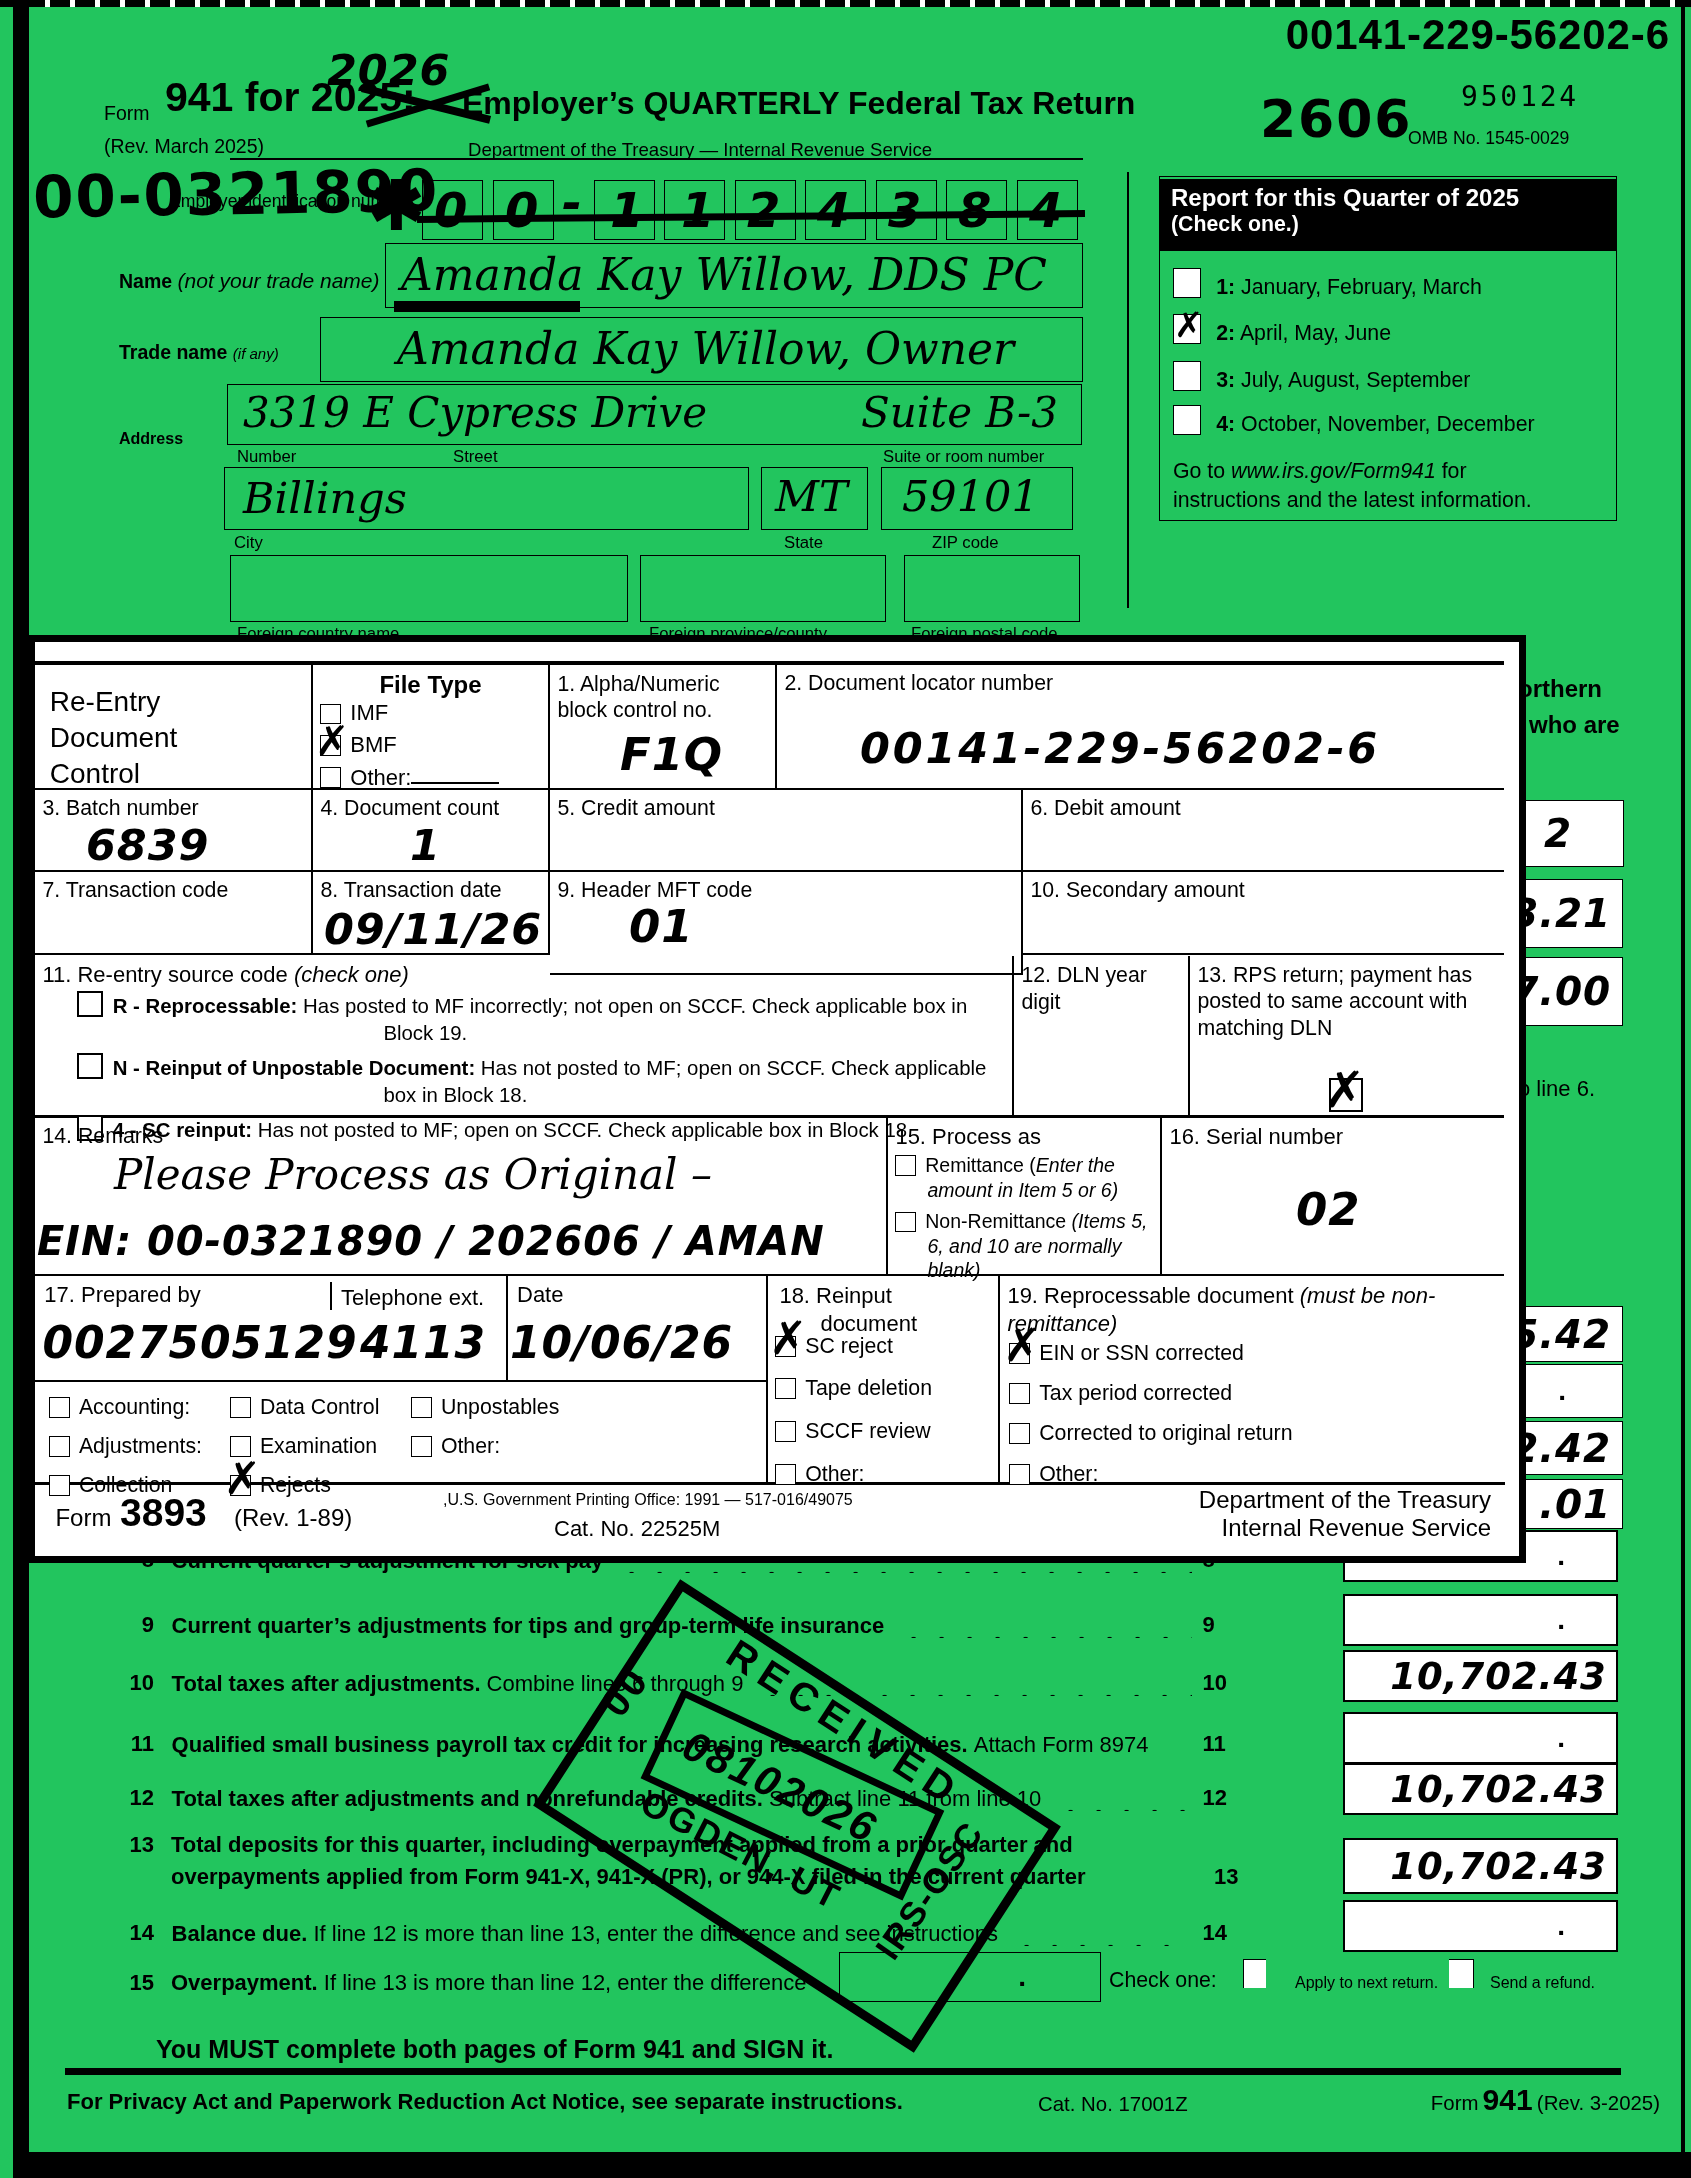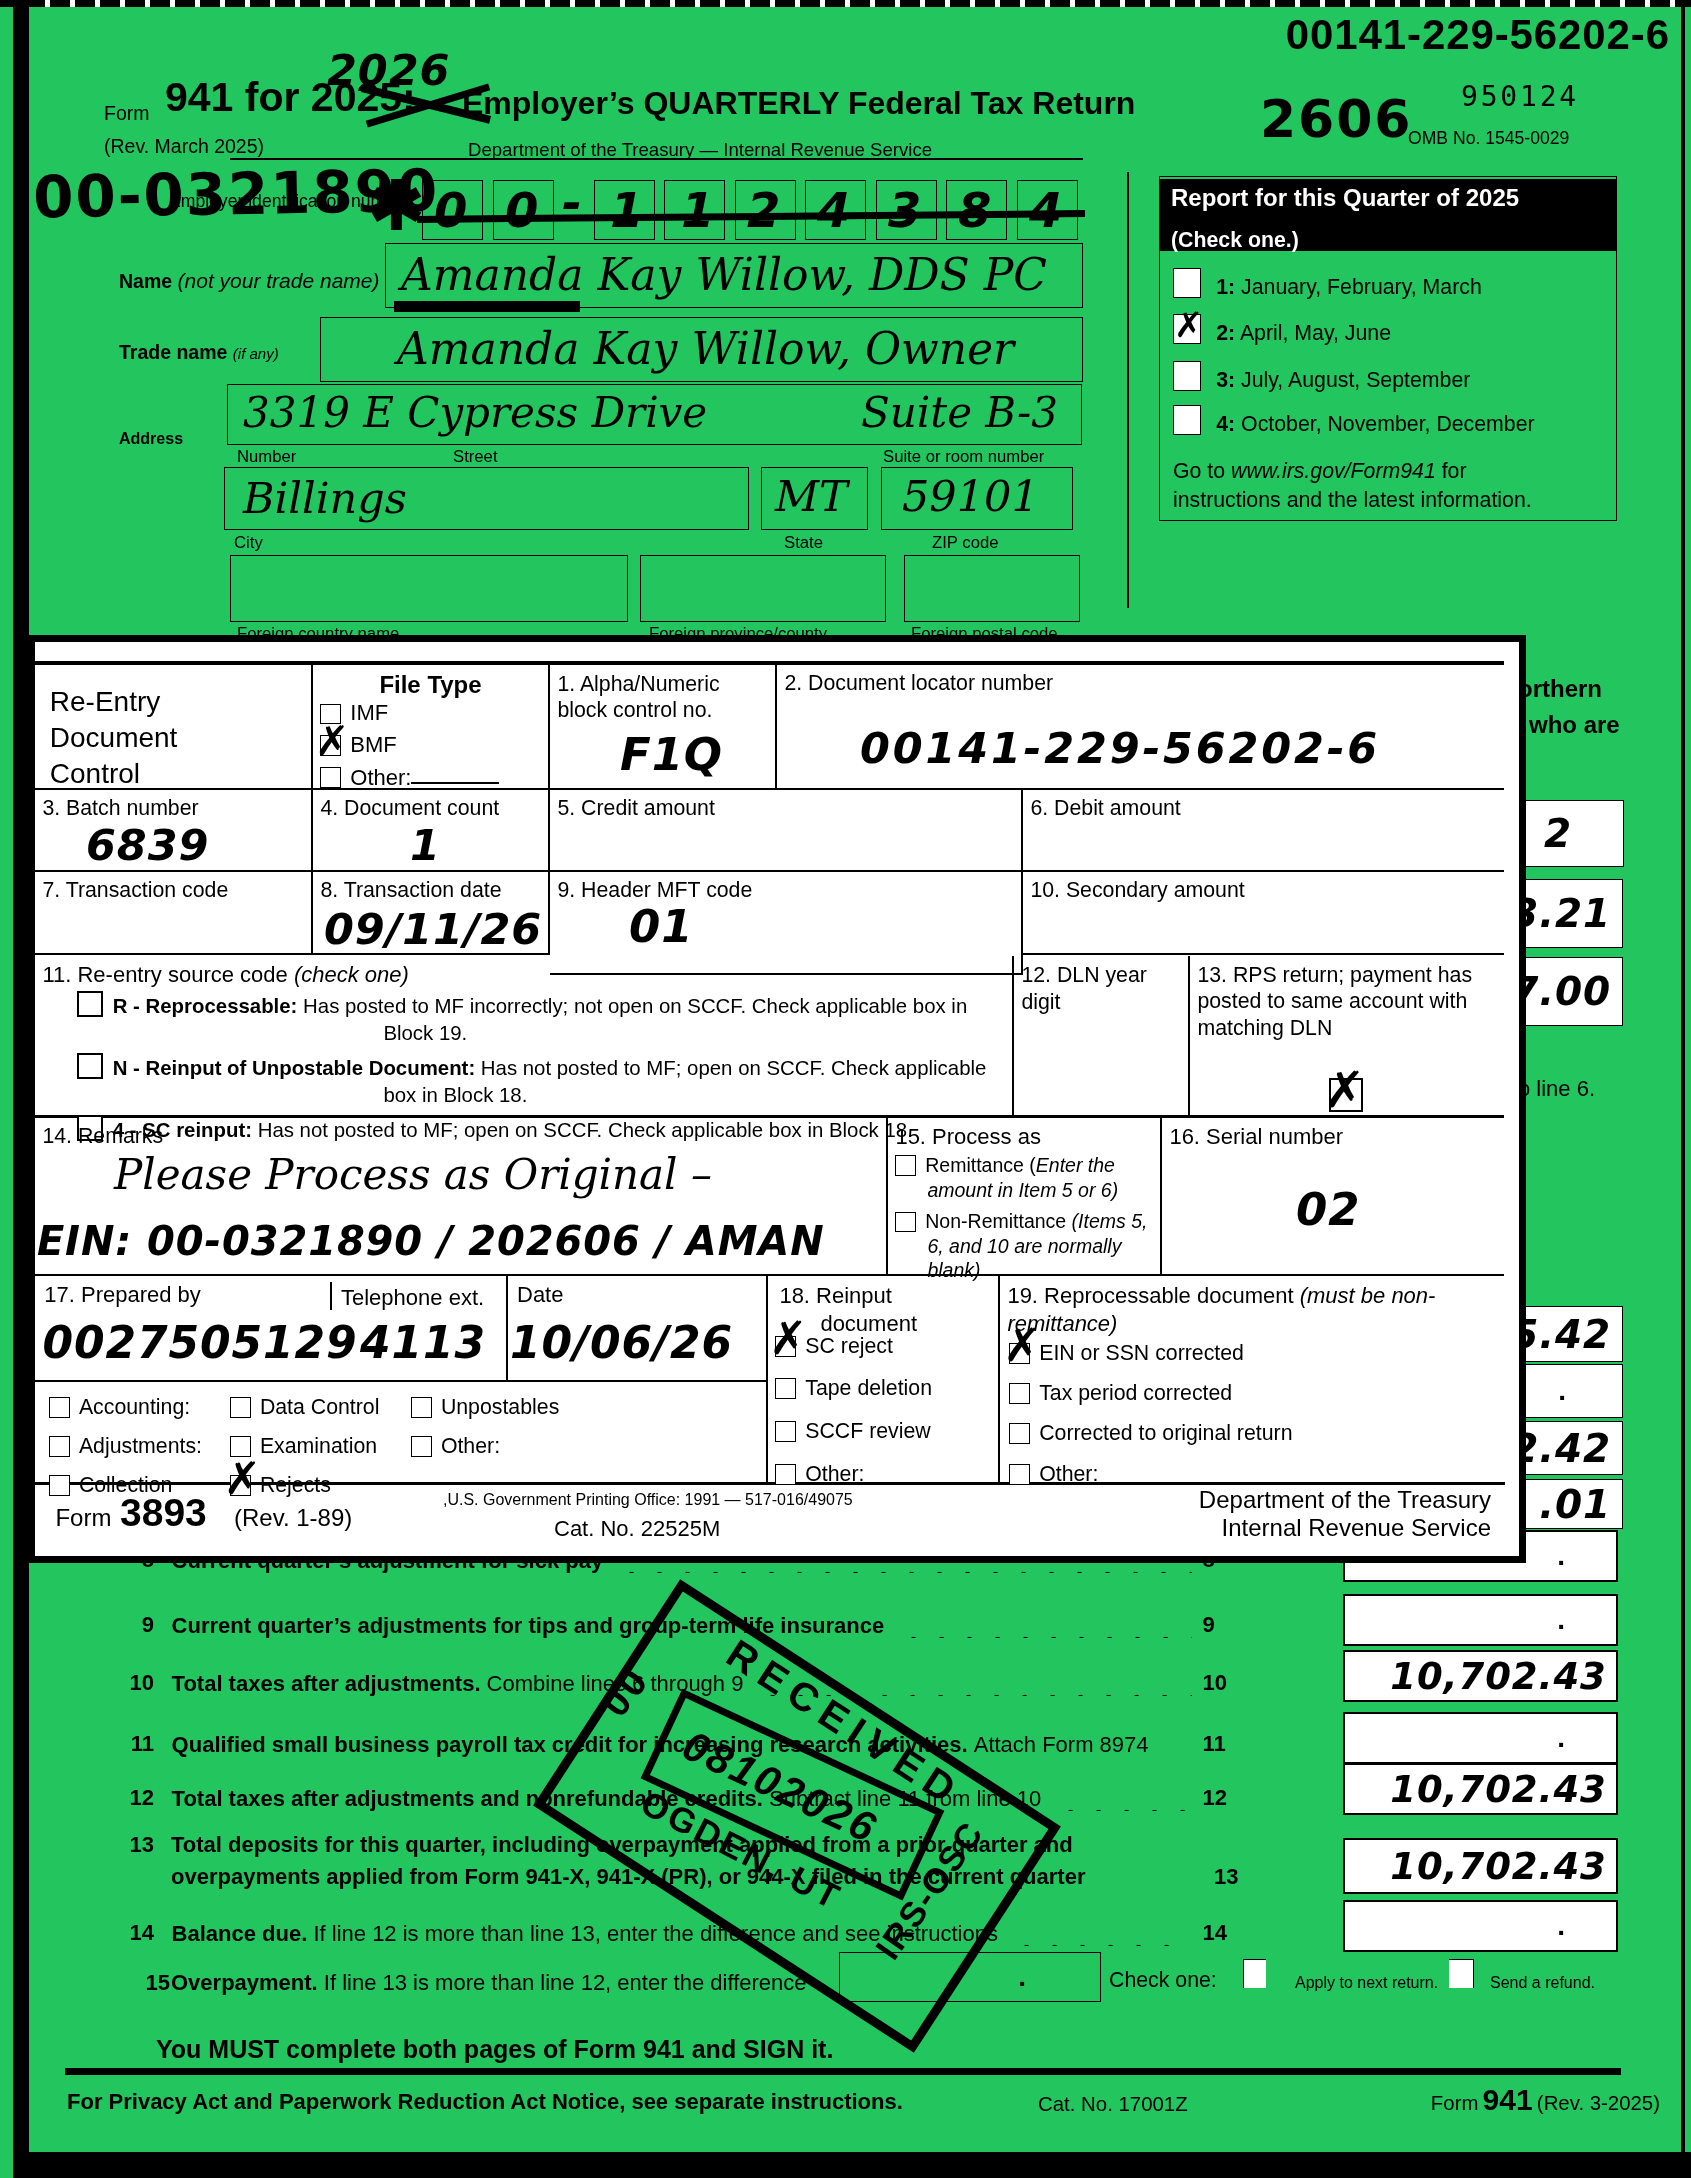--- a/index.html
+++ b/index.html
@@ -151,21 +151,21 @@
   <div class="abs box" style="left:904px;top:555px;width:174px;height:65px;"></div>
   <div class="abs slbl" style="left:237px;top:624px;">Foreign country name</div>
   <div class="abs slbl" style="left:649px;top:624px;">Foreign province/county</div>
   <div class="abs slbl" style="left:911px;top:624px;">Foreign postal code</div>
 
   <div class="v-line" style="left:1127px;top:172px;height:436px;"></div>
 
   <div class="abs" style="left:1159px;top:176px;width:456px;height:343px;border:1.9px solid #000;">
     <div class="abs" style="left:0;top:1.9px;width:100%;height:72px;background:#000;color:#fff;padding:5.6px 11px;box-sizing:border-box;">
       <div class="b" style="font-size:24px;">Report for this Quarter of 2025</div>
-      <div class="b" style="font-size:21.3px;margin-top:16px;">(Check one.)</div>
+      <div class="b" style="font-size:21.3px;">(Check one.)</div>
     </div>
     <div class="abs" style="left:13px;top:91px;font-size:21.3px;">
       <span class="cb" style="width:26px;height:28px;border-width:1.9px;"></span>
       <span class="b">1:</span>
       <span>January, February, March</span>
     </div>
     <div class="abs" style="left:13px;top:137px;font-size:21.3px;">
       <span class="cb" style="width:26px;height:28px;border-width:1.9px;"><span class="xmark" style="font-size:35px;top:-7.4px;left:0px;">✗</span></span>
       <span class="b">2:</span>
       <span>April, May, June</span>
@@ -434,21 +434,21 @@
         <span><span class="b">Balance due. </span><span>If line 12 is more than line 13, enter the difference and see instructions</span></span>
         <span class="dots"></span>
       </span>
     <span class="inum">14</span>
   </div>
   <div class="ansbox" style="top:1900px;">
       <span class="avdot">.</span>
     </div>
 
   <div class="abs" style="left:122px;top:1970px;font-size:22px;">
-    <span class="lnum abs" style="left:16px;top:0;">15</span>
+    <span class="lnum abs" style="left:0;top:0;">15</span>
     <span class="abs" style="left:49px;top:0;width:686px;"><span class="b">Overpayment. </span><span>If line 13 is more than line 12, enter the difference</span></span>
   </div>
   <div class="abs box" style="left:839px;top:1952px;width:260px;height:48px;display:flex;align-items:center;justify-content:flex-end;">
     <span class="avdot" style="padding-right:74px;">.</span>
   </div>
   <div class="abs" style="left:1109px;top:1968px;font-size:21.3px;">Check one:</div>
   <span class="cb" style="position:absolute;left:1243px;top:1959px;width:22px;height:28px;border-width:1.9px;border-right:none;border-bottom:none;"></span>
   <div class="abs" style="left:1295px;top:1974px;font-size:16px;">Apply to next return.</div>
   <span class="cb" style="position:absolute;left:1449px;top:1959px;width:24px;height:28px;border-width:1.9px;border-left:none;border-bottom:none;"></span>
   <div class="abs" style="left:1490px;top:1974px;font-size:16px;">Send a refund.</div>

